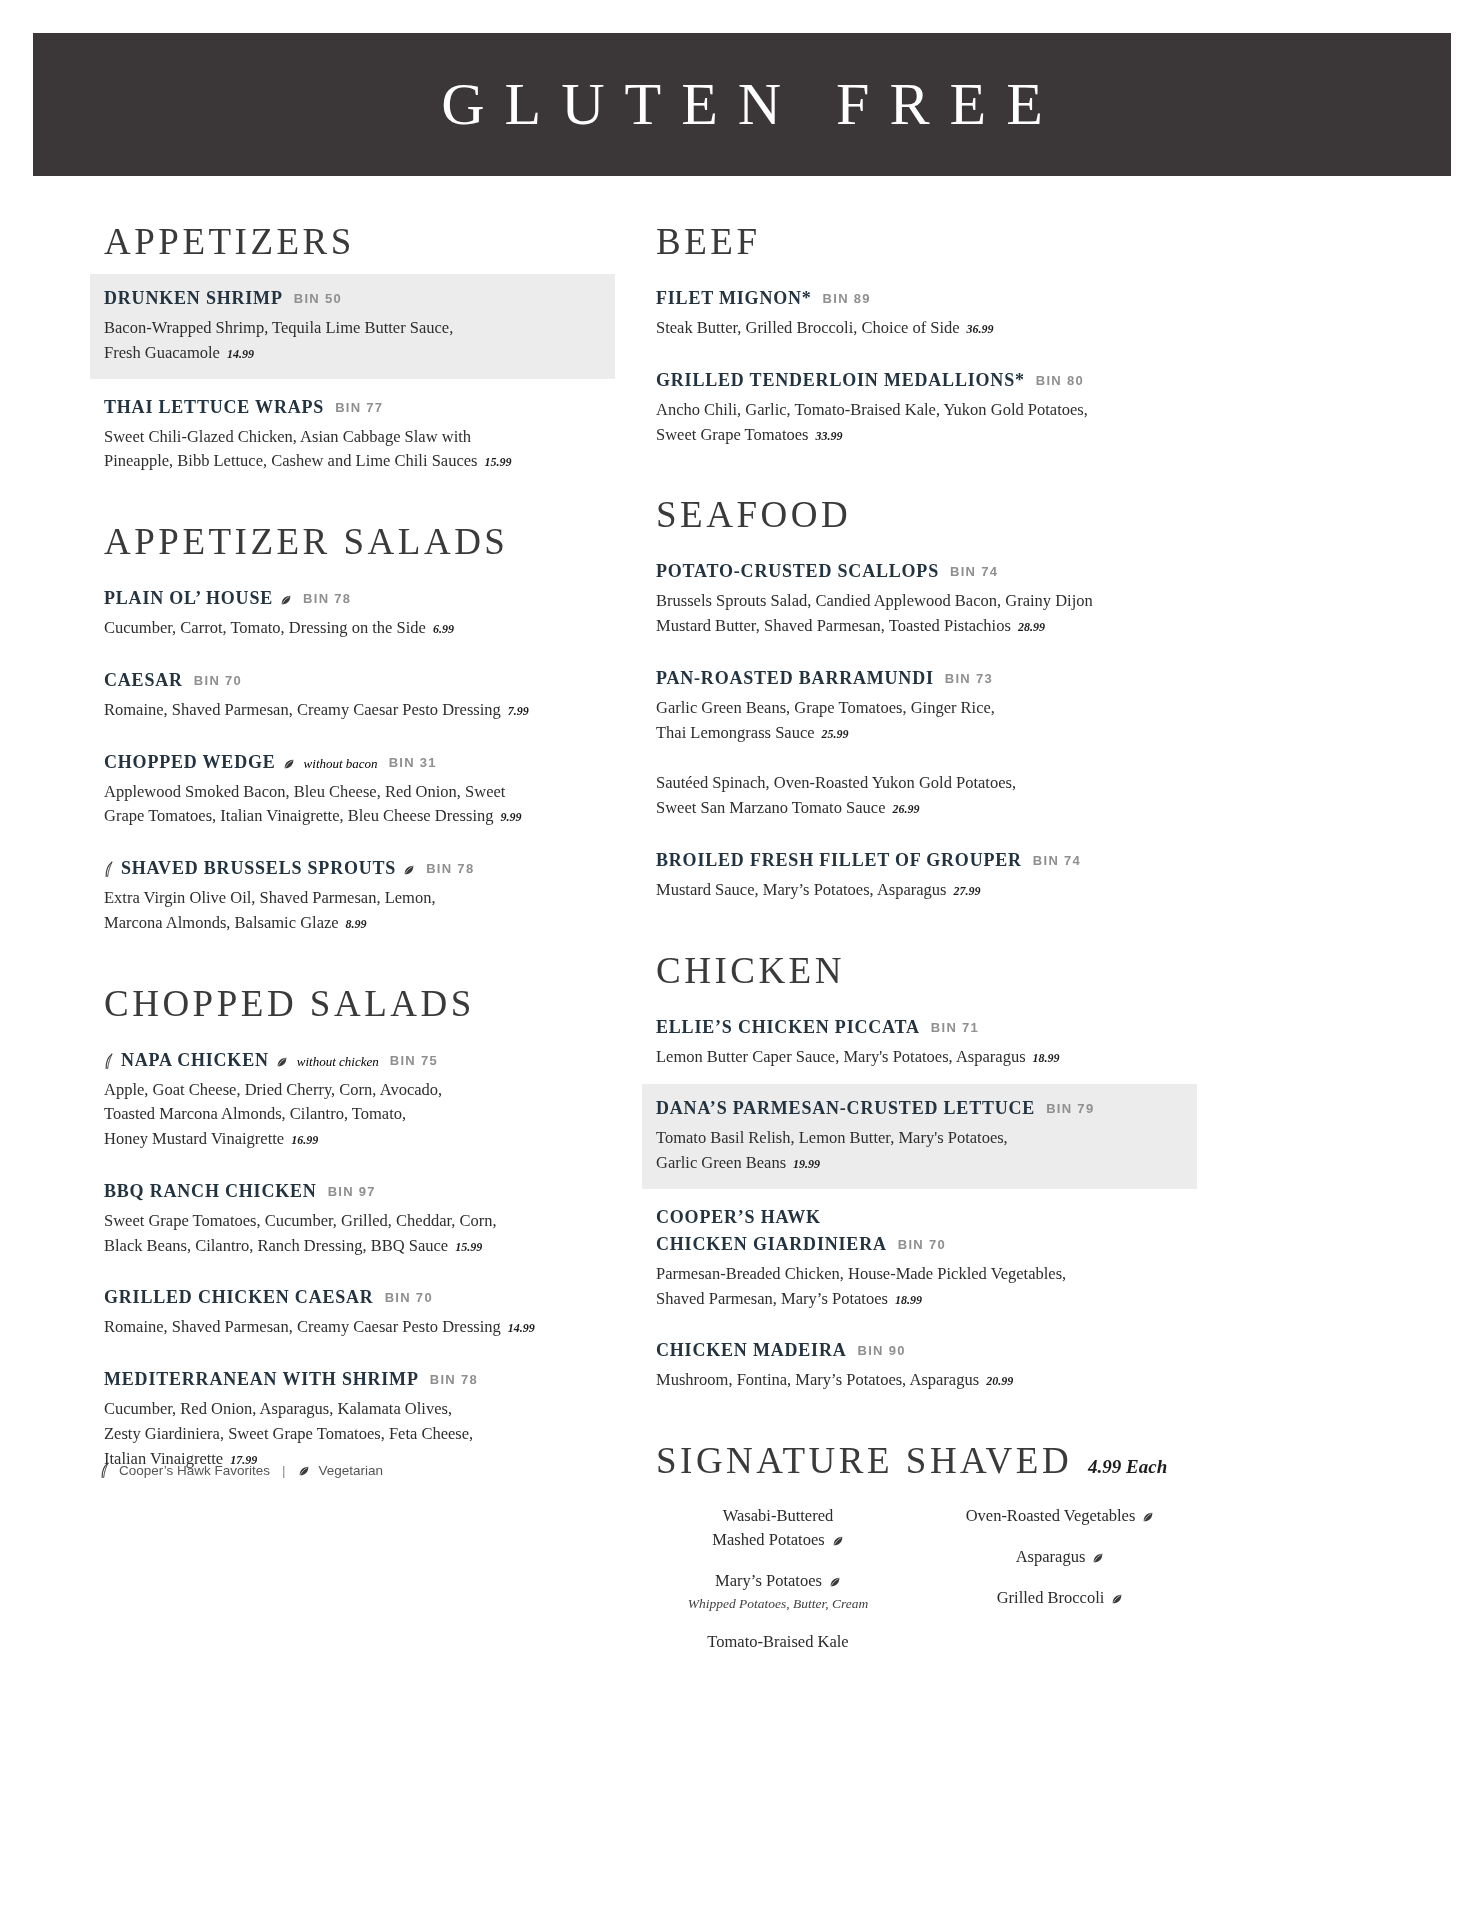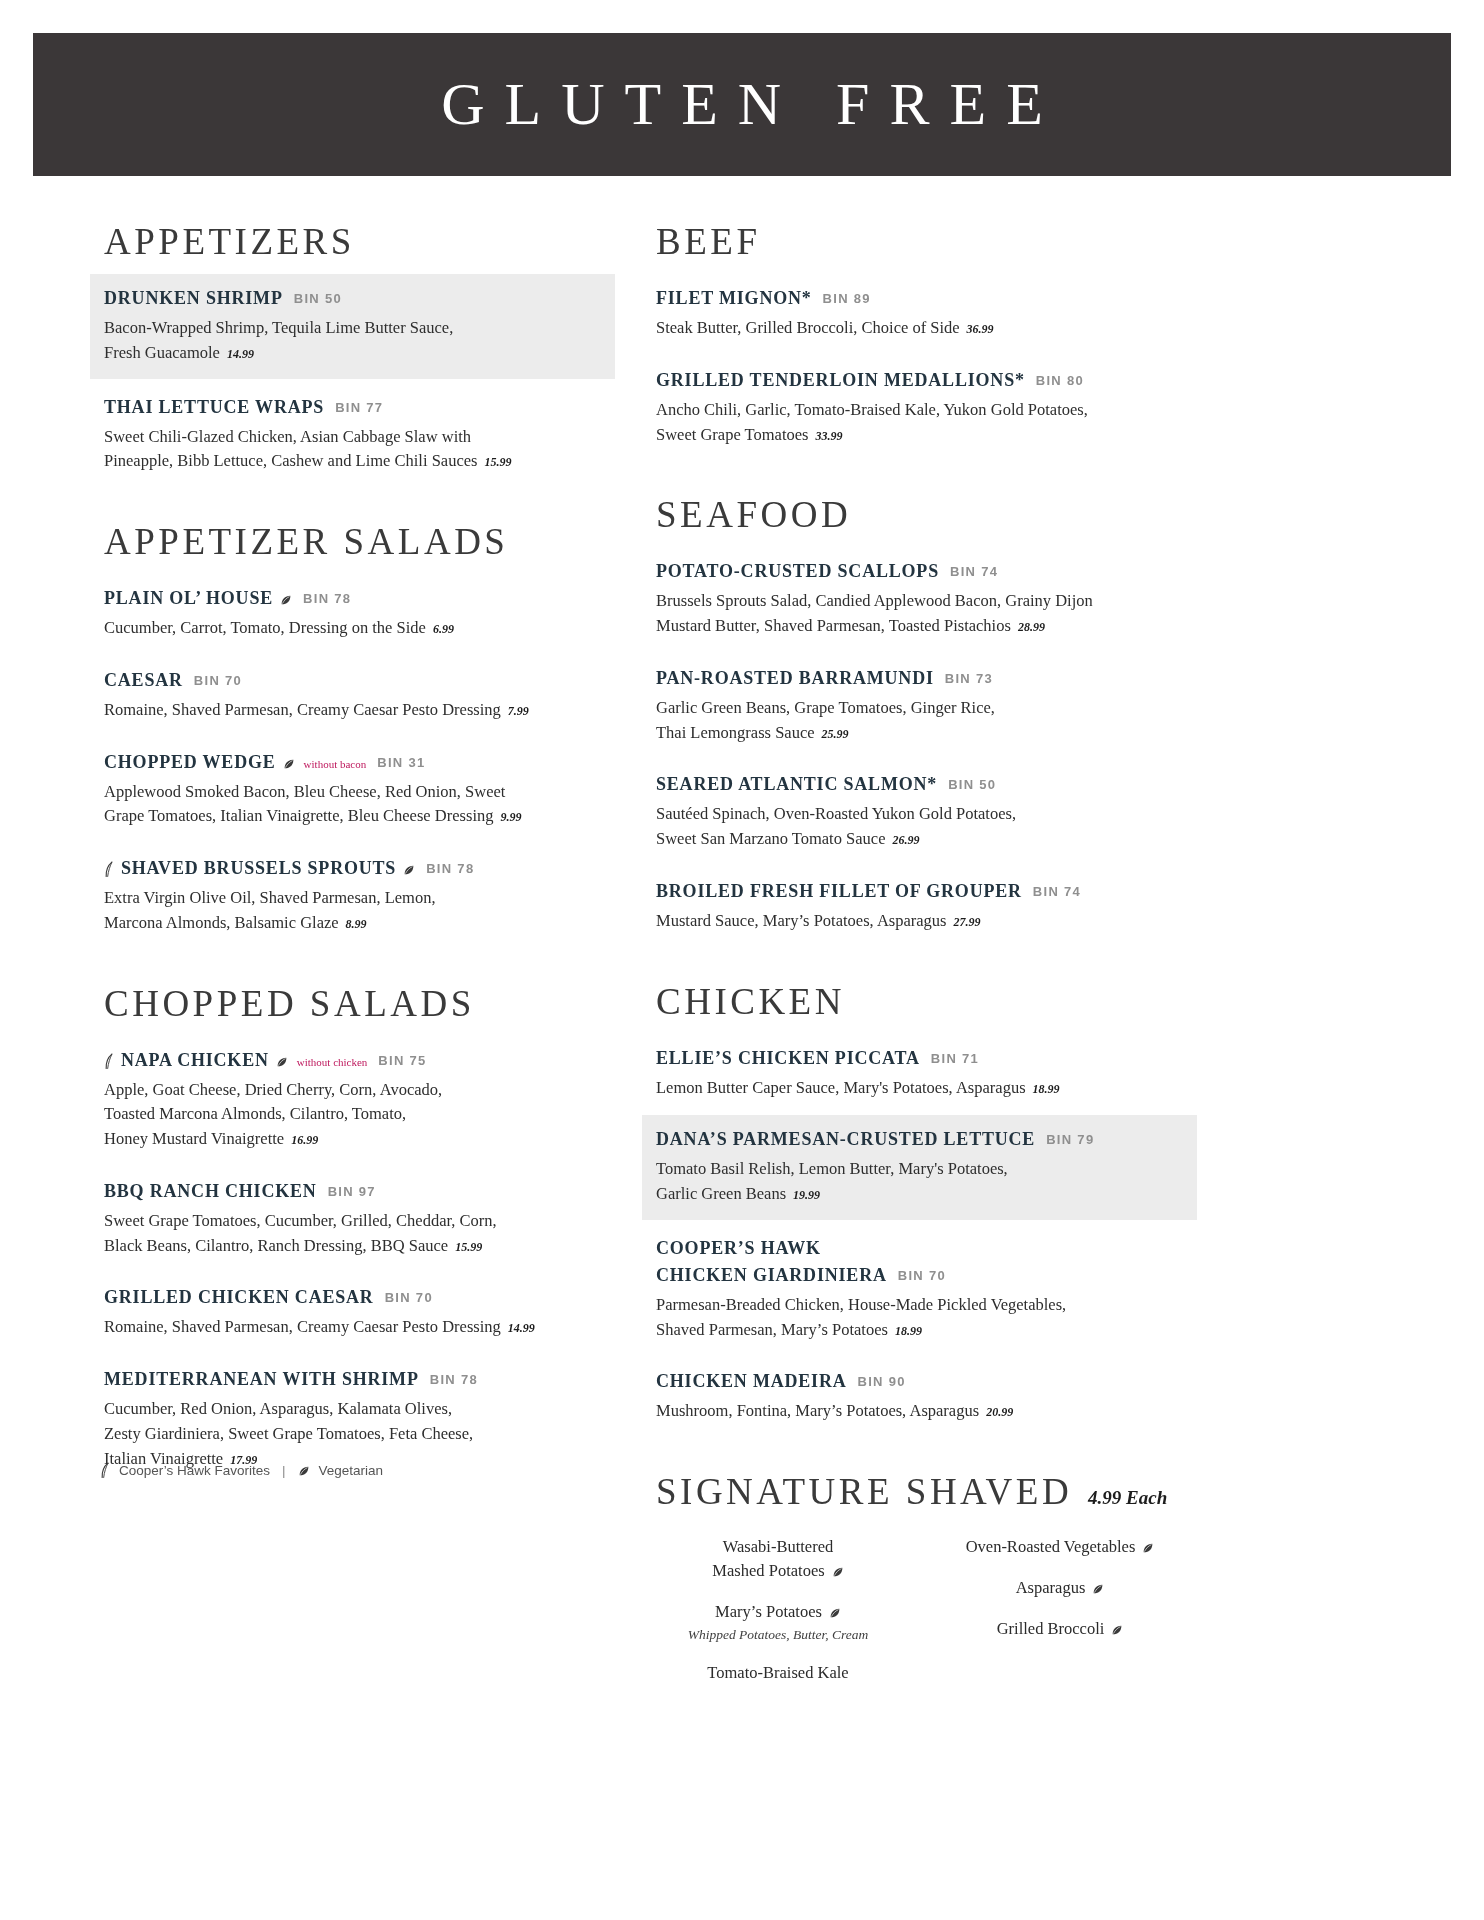--- a/index.html
+++ b/index.html
@@ -51,22 +51,22 @@
   .feather-icon{ margin-right:7px; vertical-align:-4px; }
   .leaf-icon{ margin-left:7px; }
   .item-name{
     font-size:18px;
     color:var(--item-name,#233440);
     letter-spacing:0.8px;
     white-space:pre-line;
   }
   .item-note{
     margin-left:9px;
-    font-weight:400;
-    font-size:11px; color:#be185d;
+    font-style:italic; font-weight:400;
+    font-size:13px; color:#000000;
     letter-spacing:0;
   }
   .bin{
     margin-left:11px;
     font-family:"Liberation Sans", sans-serif;
     font-size:13px; font-weight:700;
     color:var(--bin,#8f8f8f);
     letter-spacing:1.3px;
     position:relative; top:-1px;
   }
@@ -211,21 +211,20 @@
             <div class="item-head"><span class="item-name">POTATO-CRUSTED SCALLOPS</span><span class="bin">BIN 74</span></div>
             <div class="item-desc"><span class="desc-text">Brussels Sprouts Salad, Candied Applewood Bacon, Grainy Dijon
 Mustard Butter, Shaved Parmesan, Toasted Pistachios</span><span class="price">28.99</span></div>
           </div>
           <div class="item">
             <div class="item-head"><span class="item-name">PAN-ROASTED BARRAMUNDI</span><span class="bin">BIN 73</span></div>
             <div class="item-desc"><span class="desc-text">Garlic Green Beans, Grape Tomatoes, Ginger Rice,
 Thai Lemongrass Sauce</span><span class="price">25.99</span></div>
           </div>
           <div class="item">
-            <div class="item-head"><span class="item-name">SEARED ATLANTIC SALMON*</span><span class="bin">BIN 50</span></div>
             <div class="item-desc"><span class="desc-text">Sautéed Spinach, Oven-Roasted Yukon Gold Potatoes,
 Sweet San Marzano Tomato Sauce</span><span class="price">26.99</span></div>
           </div>
           <div class="item">
             <div class="item-head"><span class="item-name">BROILED FRESH FILLET OF GROUPER</span><span class="bin">BIN 74</span></div>
             <div class="item-desc"><span class="desc-text">Mustard Sauce, Mary’s Potatoes, Asparagus</span><span class="price">27.99</span></div>
           </div>
         </section>
         <section class="menu-section">
           <h2 class="section-title"><span>CHICKEN</span></h2>

